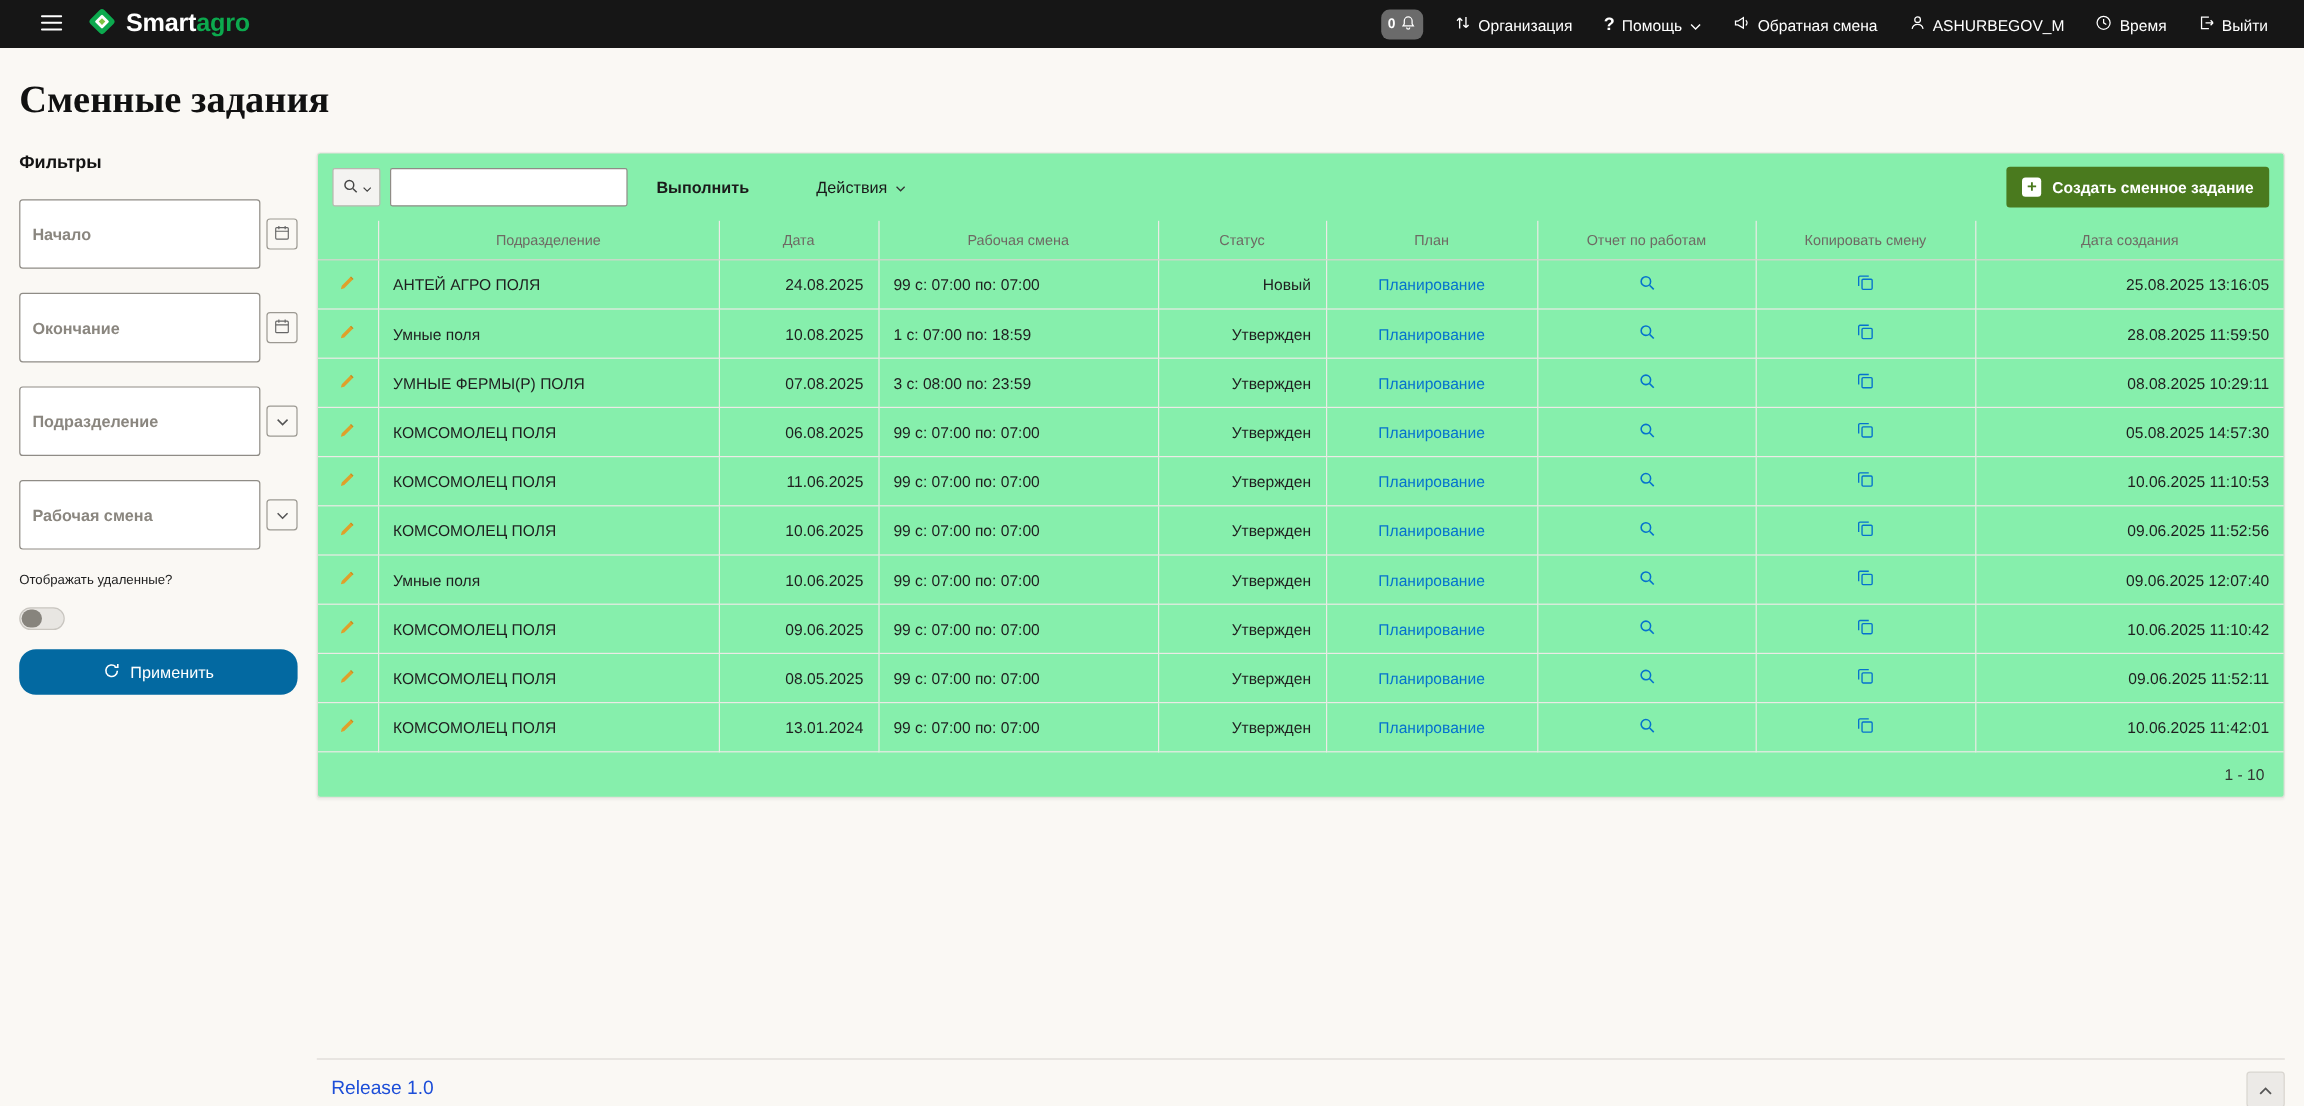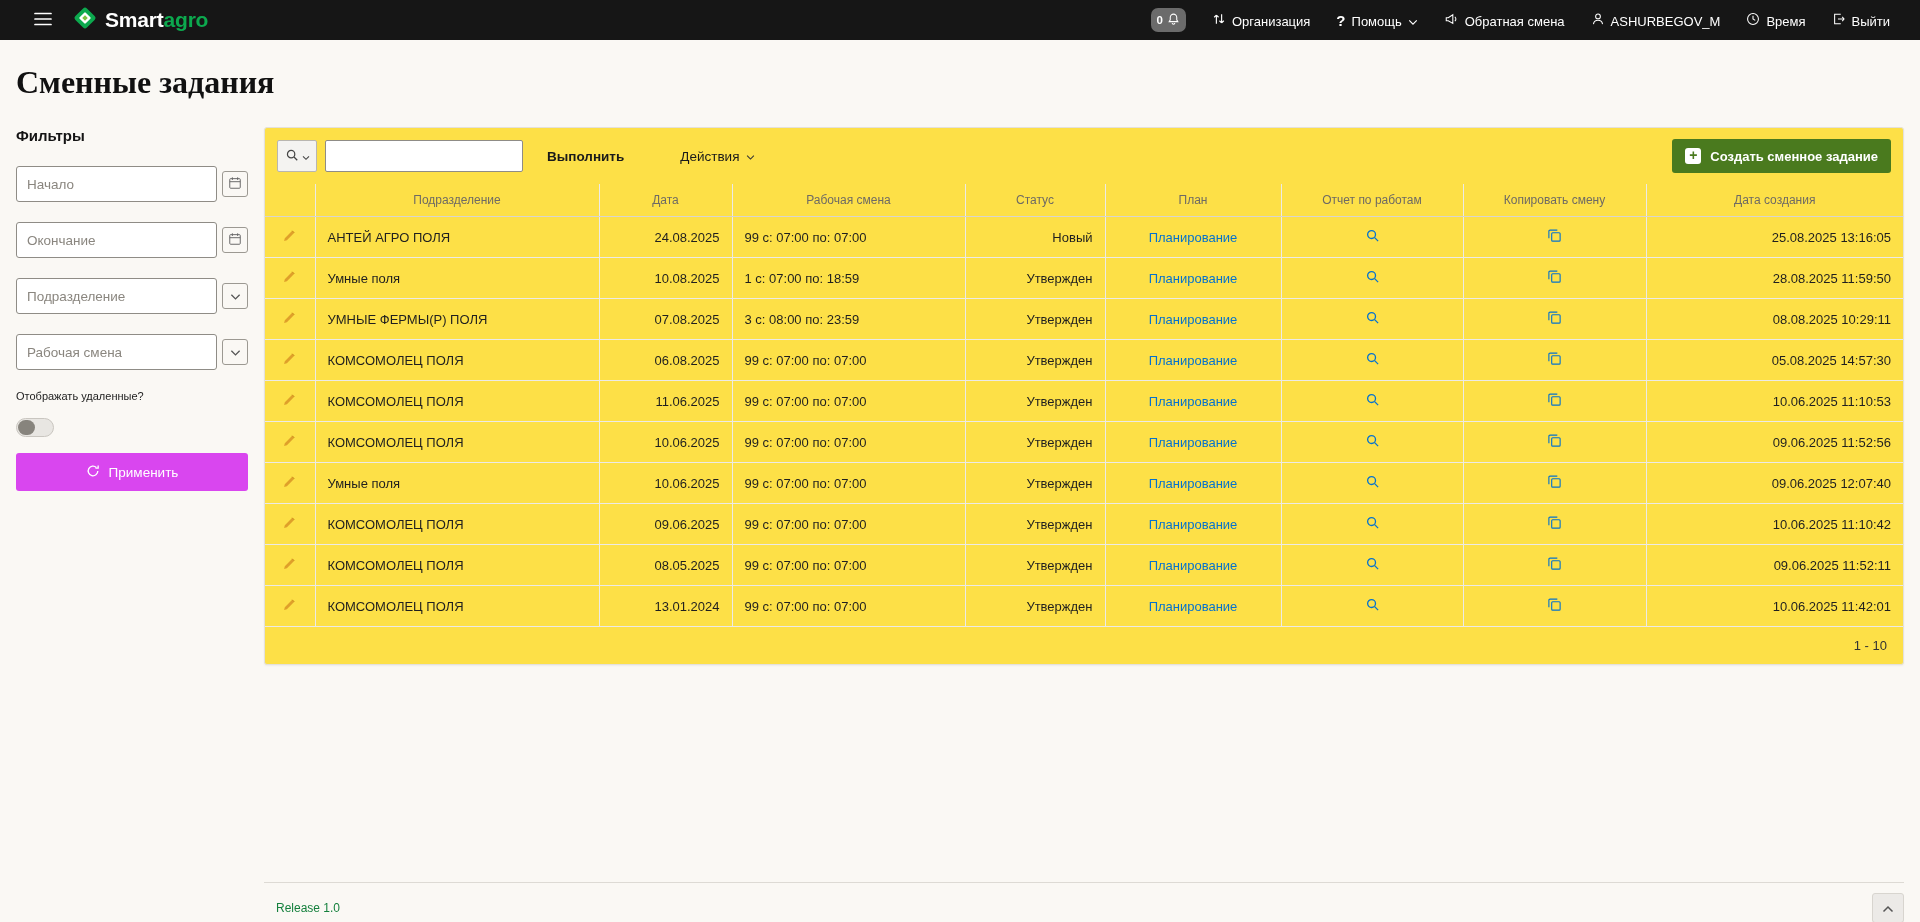--- a/index.html
+++ b/index.html
@@ -31,42 +31,42 @@
   }
 
   
   .content { display: flex; align-items: flex-start; gap: 16px; padding: 0 16px; margin-top: 26px; height: 796px; }
 
   
   .filters { width: 232px; flex-shrink: 0; }
   .filters-title { font-size: 15px; font-weight: 700; color: #141414; margin-bottom: 22px; }
   .field { display: flex; align-items: center; gap: 5px; margin-bottom: 20px; }
   .field input {
-    flex: 1; min-width: 0; height: 36px; background: #fff;
+    flex: 1; min-width: 0; height: 58px; background: #fff;
     border: 1px solid #8f8c86; border-radius: 3px; padding: 0 10px;
-    font-size: 13.5px; color: #141414;
+    font-size: 13.5px; color: #141414; font-weight: bold;
   }
   .field input::placeholder { color: #8a867f; opacity: 1; }
   .field-btn {
     width: 26px; height: 26px; flex-shrink: 0;
     border: 1px solid #9c9992; border-radius: 3px; background: #faf8f4;
     display: flex; align-items: center; justify-content: center;
   }
   .toggle-label { font-size: 11px; color: #222; margin: 4px 0 16px; }
   .switch { width: 38px; height: 19px; background: #e8e6e2; border: 1px solid #c9c6c0; border-radius: 10px; position: relative; cursor: pointer; }
   .switch .knob { position: absolute; left: 1px; top: 1px; width: 17px; height: 15px; border-radius: 8px; background: #87847d; }
   .apply-btn {
     margin-top: 16px; width: 100%; height: 38px;
-    background: #d946ef; color: #fff; border-radius: 3px;
+    background: #0369a1; color: #fff; border-radius: 14px;
     font-size: 13.5px; display: flex; align-items: center; justify-content: center; gap: 9px;
   }
 
   
   .main { flex: 1; display: flex; flex-direction: column; height: 100%; min-width: 0; }
-  .card { background: #fde047; border: 1px solid #e4e1db; border-radius: 3px; box-shadow: 0 1px 2px rgba(0,0,0,.05); }
+  .card { background: #86efac; border: 1px solid #e4e1db; border-radius: 3px; box-shadow: 0 1px 2px rgba(0,0,0,.05); }
 
   .toolbar { display: flex; align-items: center; padding: 11px 12px; gap: 8px; }
   .search-opts-btn {
     width: 40px; height: 32px; background: #f4f3f1; border: 1px solid #b9b6b0; border-radius: 2px;
     display: flex; align-items: center; justify-content: center; gap: 3px; color: #444;
   }
   .search-input { width: 198px; height: 32px; border: 1px solid #8f8c86; border-radius: 2px; background: #fff; padding: 0 8px; font-size: 13px; }
   .text-btn { font-size: 13.5px; color: #1a1a1a; padding: 6px 4px; display: flex; align-items: center; gap: 7px; }
   .execute-btn { font-weight: 700; margin-left: 12px; }
   .actions-btn { margin-left: 40px; font-weight: 400; }
@@ -96,21 +96,21 @@
   .c-date, .c-status, .c-created { text-align: right; }
   .c-shift { text-align: left; }
   .c-plan, .c-report, .c-copy { text-align: center; }
   .plan-link { color: #0572ce; text-decoration: none; cursor: pointer; }
   .row-icon { display: inline-flex; align-items: center; justify-content: center; cursor: pointer; color: #0572ce; }
   .edit-icon { color: #dfa02a; }
   .pagination { text-align: right; padding: 11px 16px; font-size: 13px; color: #333; }
 
   
   .footer { margin-top: auto; border-top: 1px solid #dddad4; padding-top: 10px; display: flex; align-items: center; justify-content: space-between; }
-  .release { font-size: 12px; color: #15803d; padding-left: 12px; }
+  .release { font-size: 16px; color: #1d4ed8; padding-left: 12px; }
   .scroll-top {
     width: 32px; height: 30px; background: #eceae7; border: 1px solid #d8d5cf; border-radius: 3px;
     display: flex; align-items: center; justify-content: center; color: #555;
   }
 </style>
 </head>
 <body>
 
 <header class="topbar">
   <button class="hamburger">

